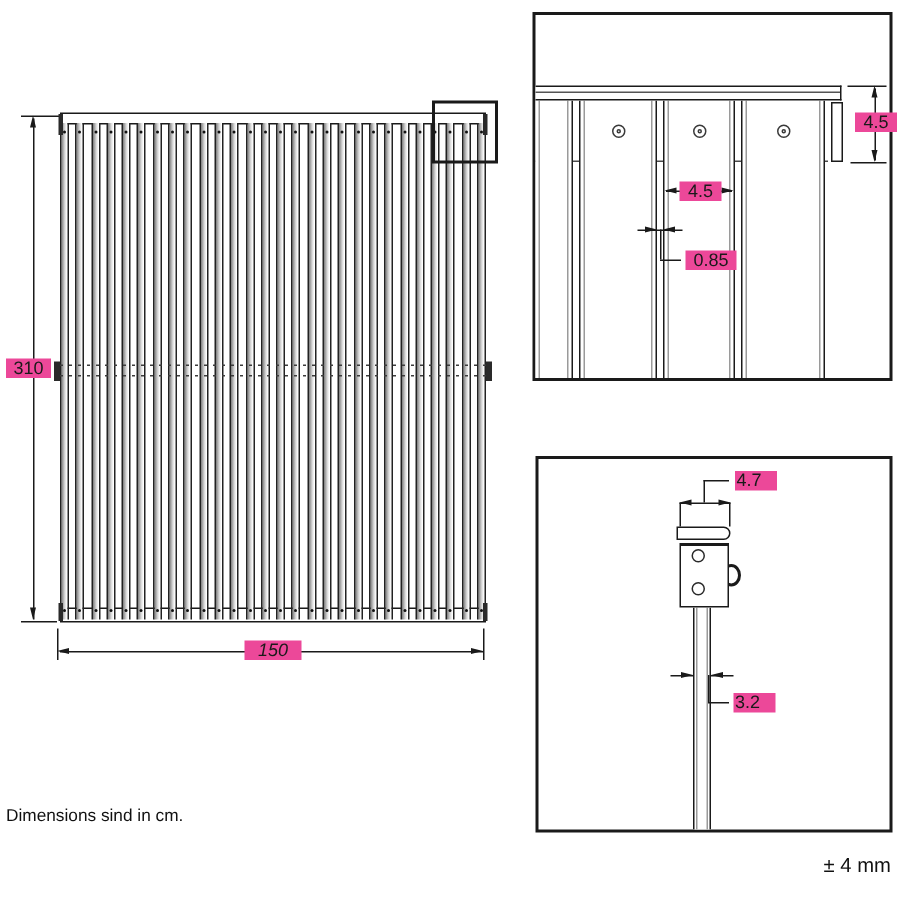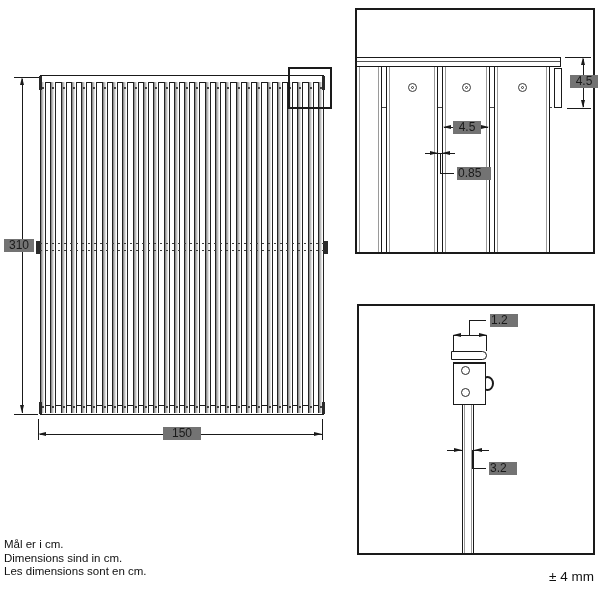--- a/index.html
+++ b/index.html
@@ -6,21 +6,21 @@
   .canvas{position:relative;width:600px;height:600px;background:#fff;overflow:hidden;
           font-family:"Liberation Sans", sans-serif;color:#1a1a1a;}
   
   .hline{position:absolute;height:1px;background:#1a1a1a;}
   .vline{position:absolute;width:1px;background:#1a1a1a;}
   .ah{position:absolute;width:0;height:0;border-style:solid;border-color:transparent;}
   .ah-l{border-width:2px 8px 2px 0;border-right-color:#1a1a1a;}
   .ah-r{border-width:2px 0 2px 8px;border-left-color:#1a1a1a;}
   .ah-u{border-width:0 2px 8px 2px;border-bottom-color:#1a1a1a;}
   .ah-d{border-width:8px 2px 0 2px;border-top-color:#1a1a1a;}
-  .dimlabel{position:absolute;background:#737373;font-size:12px;line-height:13px;
+  .dimlabel{position:absolute;background:#ec4899;font-size:12px;line-height:13px;
             text-align:center;padding:0 1px;z-index:6;}
   
   .panel{position:absolute;left:40px;top:75px;width:284px;height:340px;}
   .rail{position:absolute;left:0;width:284px;background:#fff;border:1px solid #1a1a1a;box-sizing:border-box;z-index:1;}
   .rail.top{top:0;height:8px;}
   .rail.bottom{bottom:0;height:10px;}
   .slat{position:absolute;top:7px;bottom:2px;width:6px;box-sizing:border-box;
         border-left:1px solid #222;border-right:1px solid #222;
         background:linear-gradient(90deg,#7d7d7d 0%,#d9d9d9 55%,#fff 90%);z-index:2;}
   .dot{position:absolute;left:50%;width:2px;height:2px;margin-left:-1px;border-radius:50%;background:#111;}
@@ -205,21 +205,21 @@
   <div class="ah ah-d" style="left:20px;top:405px;"></div>
   <div class="hline" style="left:14px;top:77px;width:30px;"></div>
   <div class="hline" style="left:14px;top:414px;width:24px;"></div>
   <div class="dimlabel" style="left:4px;top:239px;width:28px;">310</div>
 
   <div class="hline" style="left:40px;top:434px;width:282px;"></div>
   <div class="ah ah-l" style="left:38px;top:432px;"></div>
   <div class="ah ah-r" style="left:314px;top:432px;"></div>
   <div class="vline" style="left:38px;top:419px;height:21px;"></div>
   <div class="vline" style="left:322px;top:419px;height:21px;"></div>
-  <div class="dimlabel" style="left:163px;top:427px;width:36px;">150</div>
+  <div class="dimlabel" style="left:163px;top:427px;width:36px;font-style:italic;">150</div>
 
   <div class="detailbox top">
     <div class="hiddenline"></div>
     <div class="dslat first" style="left:0;width:25px;"></div>
     <div class="dslat" style="left:29px;width:52px;"></div>
     <div class="dslat" style="left:85px;width:48px;"></div>
     <div class="dslat" style="left:137px;width:56px;"></div>
     <div class="drail"></div>
     <div class="dbracket"></div>
     <div class="screw" style="left:51px;top:73px;"></div>
@@ -229,21 +229,21 @@
     <div class="hline" style="left:87px;top:117px;width:44px;z-index:5;"></div>
     <div class="ah ah-l" style="left:86px;top:115px;z-index:5;"></div>
     <div class="ah ah-r" style="left:124px;top:115px;z-index:5;"></div>
     <div class="dimlabel" style="left:96px;top:111px;width:26px;">4.5</div>
 
     <div class="hline" style="left:68px;top:143px;width:30px;z-index:5;"></div>
     <div class="ah ah-r" style="left:73px;top:141px;z-index:5;"></div>
     <div class="ah ah-l" style="left:85px;top:141px;z-index:5;"></div>
     <div class="vline" style="left:83px;top:143px;height:20px;z-index:5;"></div>
     <div class="hline" style="left:83px;top:163px;width:14px;z-index:5;"></div>
-    <div class="dimlabel" style="left:100px;top:157px;width:32px;text-align:left;">0.85</div>
+    <div class="dimlabel" style="left:100px;top:157px;width:32px;text-align:center;">0.85</div>
 
     <div class="hline" style="left:208px;top:47px;width:26px;"></div>
     <div class="hline" style="left:210px;top:98px;width:24px;"></div>
     <div class="vline" style="left:226px;top:49px;height:48px;"></div>
     <div class="ah ah-u" style="left:224px;top:47px;"></div>
     <div class="ah ah-d" style="left:224px;top:90px;"></div>
     <div class="dimlabel" style="left:213px;top:65px;width:26px;">4.5</div>
   </div>
 
   <div class="detailbox bottom">
@@ -254,31 +254,29 @@
     <div class="hole" style="left:102px;top:60px;"></div>
     <div class="hole" style="left:102px;top:82px;"></div>
 
     <div class="hline" style="left:94px;top:29px;width:34px;z-index:5;"></div>
     <div class="ah ah-l" style="left:94px;top:27px;z-index:5;"></div>
     <div class="ah ah-r" style="left:120px;top:27px;z-index:5;"></div>
     <div class="vline" style="left:94px;top:29px;height:16px;z-index:5;"></div>
     <div class="vline" style="left:127px;top:29px;height:16px;z-index:5;"></div>
     <div class="vline" style="left:110px;top:14px;height:15px;z-index:5;"></div>
     <div class="hline" style="left:110px;top:14px;width:17px;z-index:5;"></div>
-    <div class="dimlabel" style="left:131px;top:8px;width:26px;text-align:left;">1.2</div>
+    <div class="dimlabel" style="left:131px;top:8px;width:26px;text-align:left;">4.7</div>
 
     <div class="hline" style="left:88px;top:144px;width:15px;z-index:5;"></div>
     <div class="hline" style="left:115px;top:144px;width:15px;z-index:5;"></div>
     <div class="ah ah-r" style="left:95px;top:142px;z-index:5;"></div>
     <div class="ah ah-l" style="left:115px;top:142px;z-index:5;"></div>
     <div class="vline" style="left:113px;top:144px;height:18px;z-index:5;"></div>
     <div class="hline" style="left:113px;top:162px;width:14px;z-index:5;"></div>
     <div class="dimlabel" style="left:130px;top:156px;width:26px;text-align:left;">3.2</div>
   </div>
 
   <div class="notes">
-    <div>Mål er i cm.</div>
     <div>Dimensions sind in cm.</div>
-    <div>Les dimensions sont en cm.</div>
   </div>
   <div class="tolerance">± 4 mm</div>
 
 </div>
 
 </body></html>

